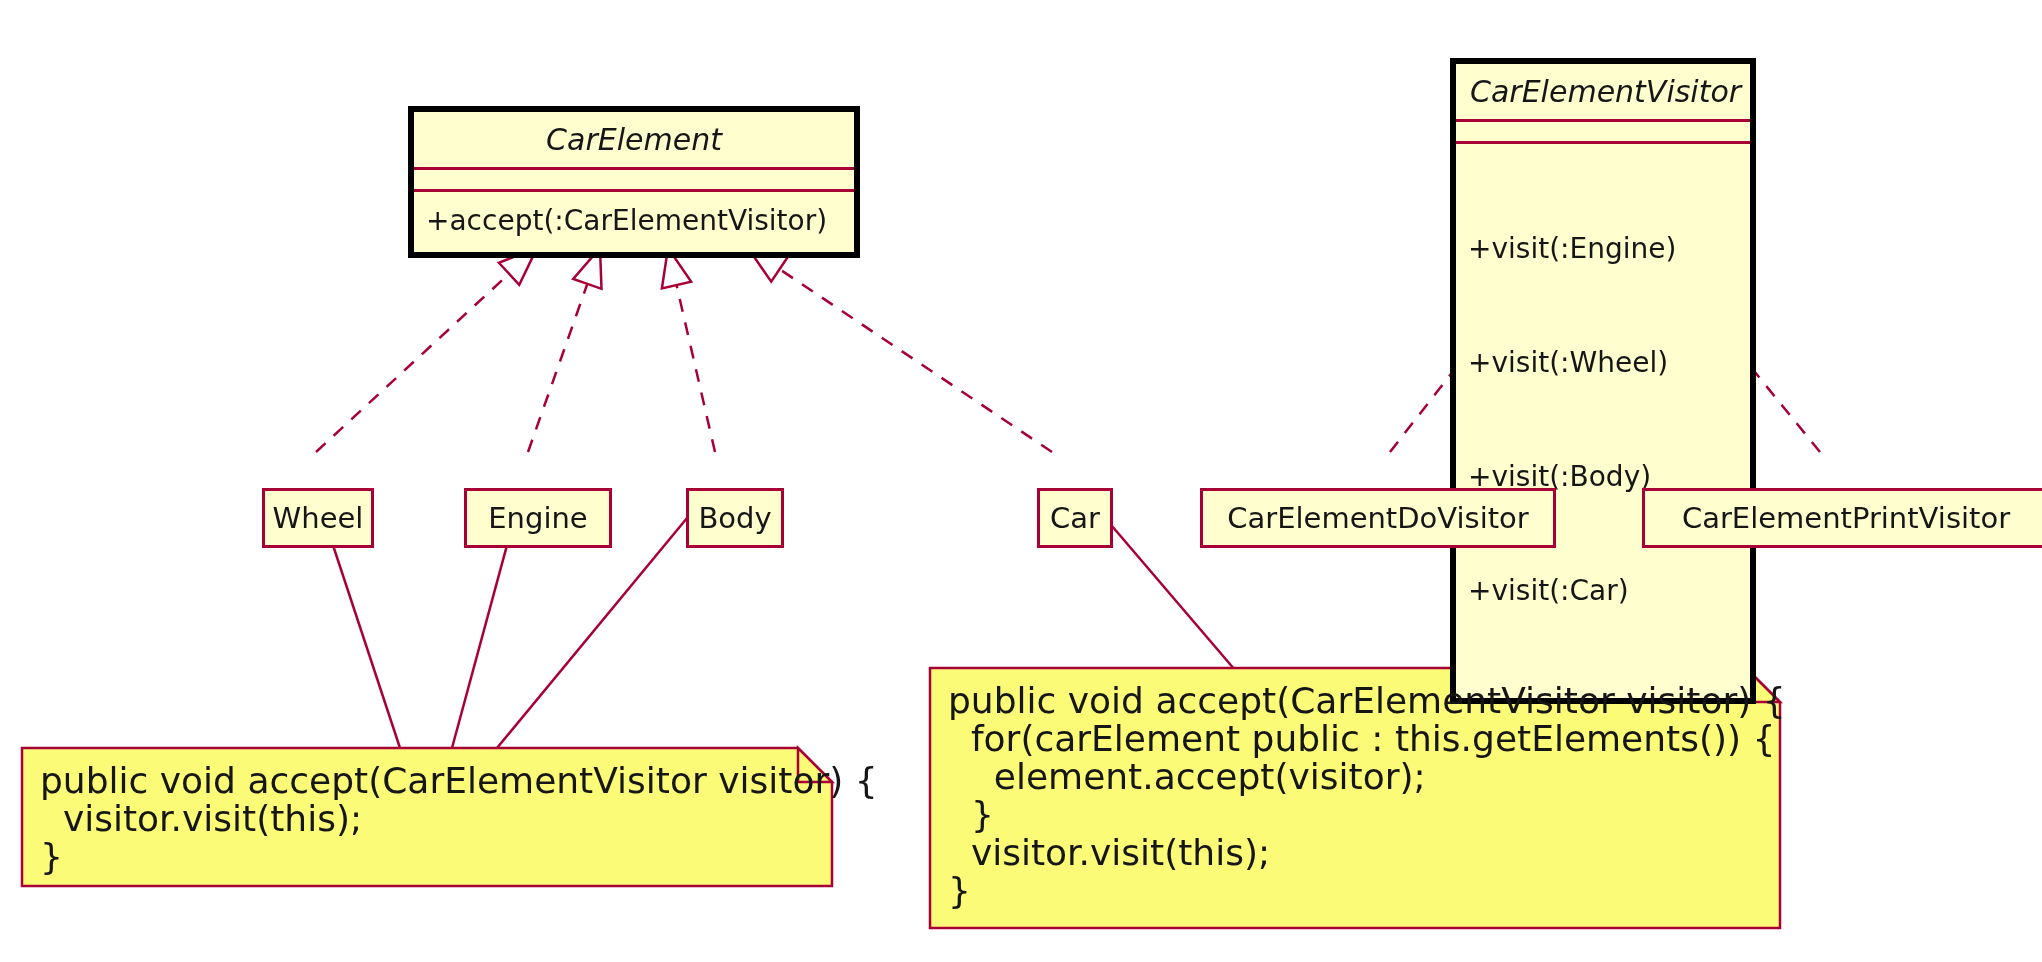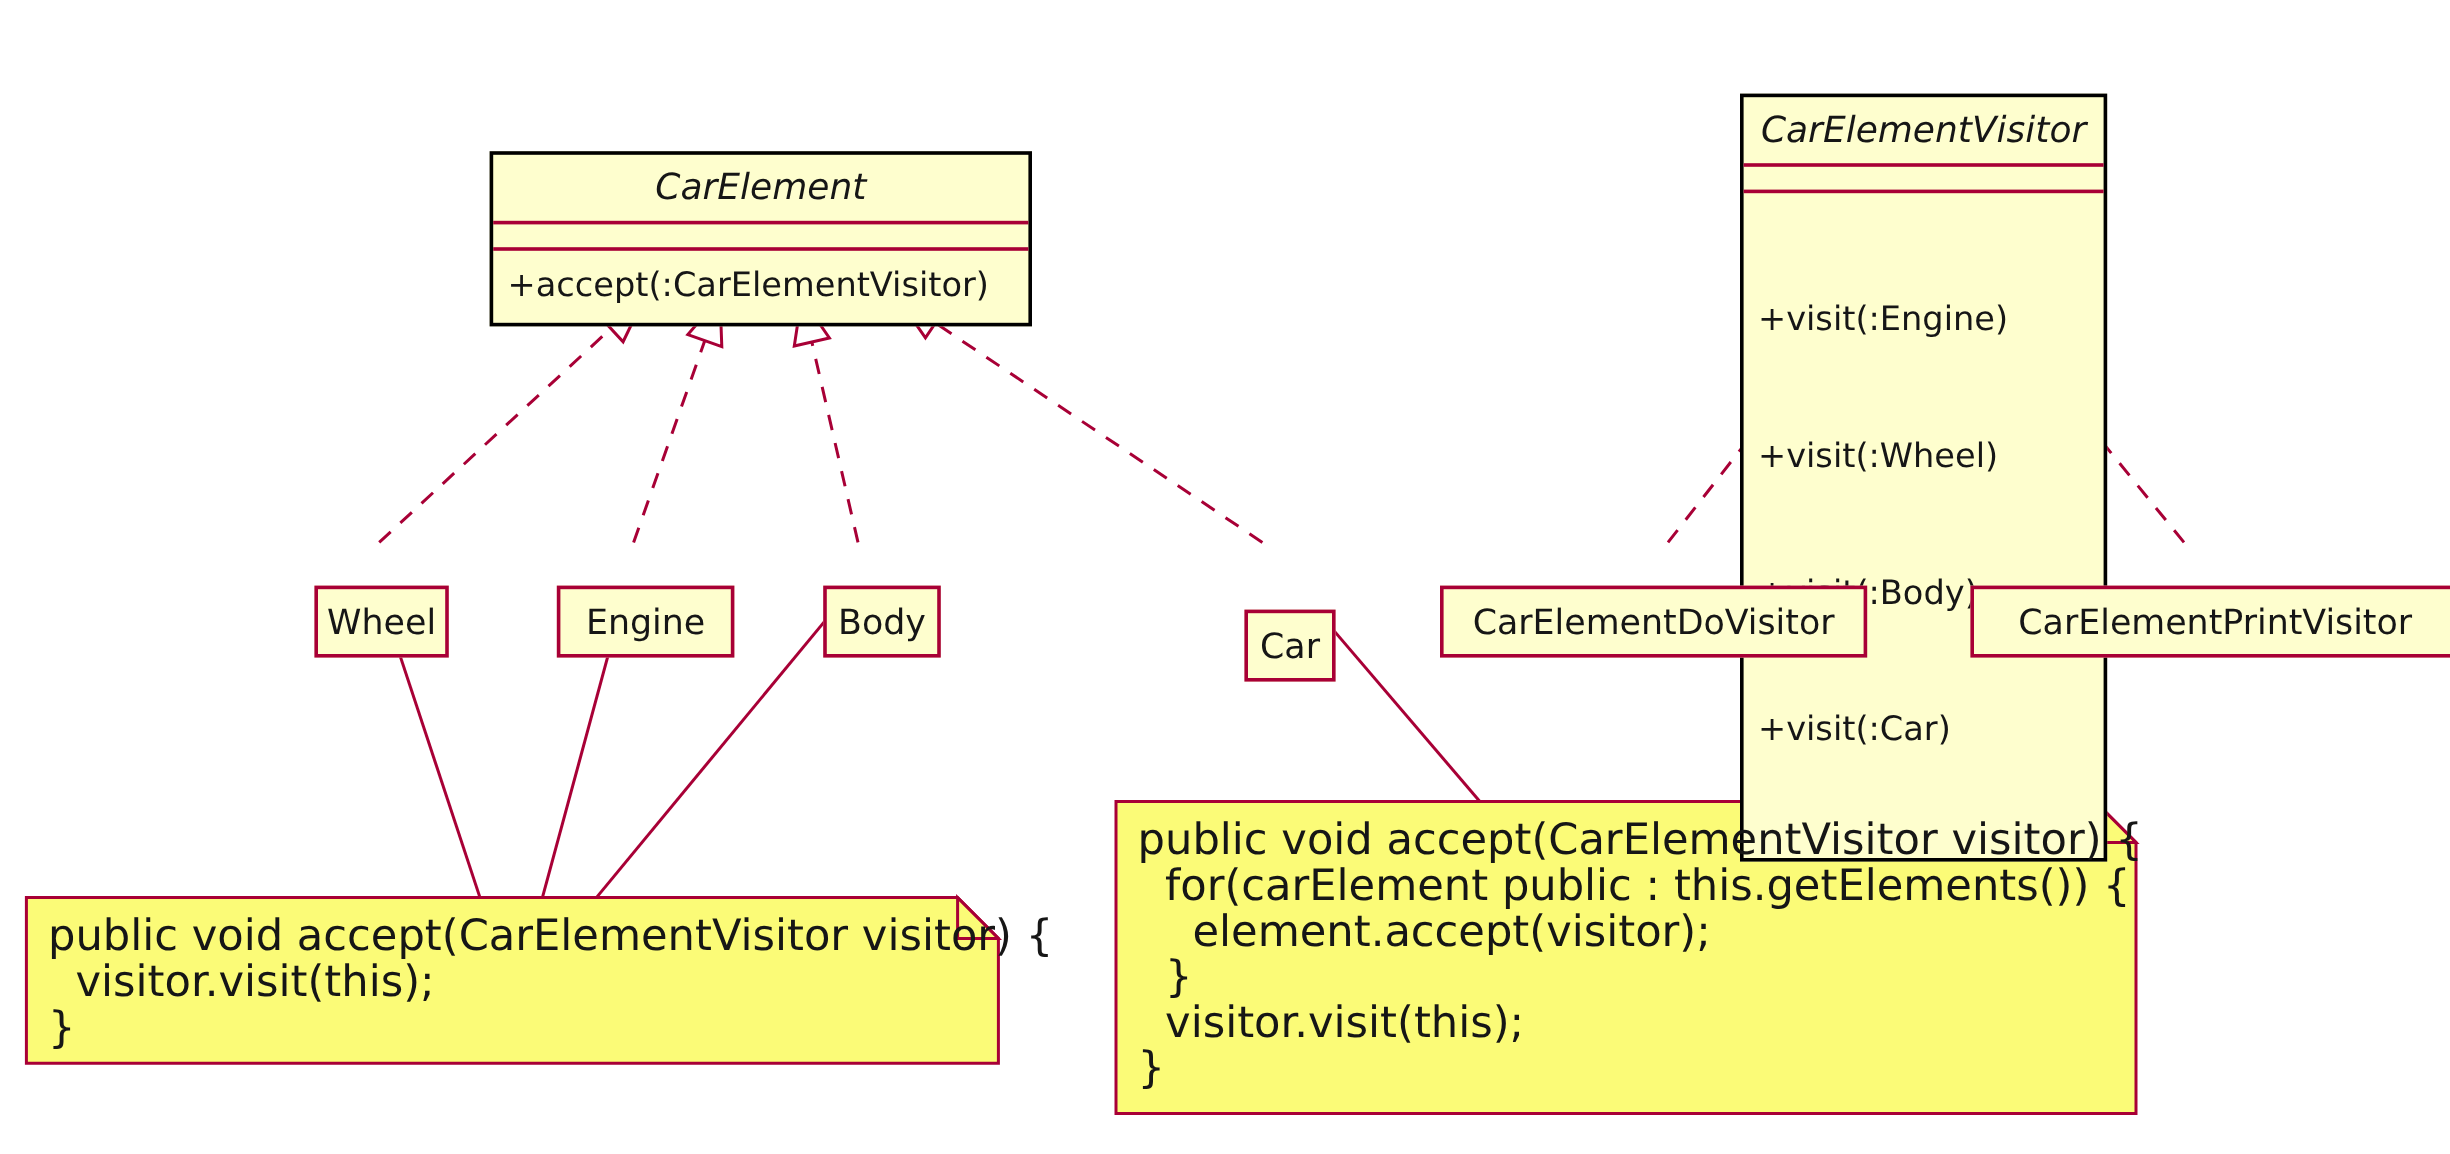--- a/index.html
+++ b/index.html
@@ -30,24 +30,23 @@
   }
   .note-shape {
     fill: #FBFB77;
     stroke: #A80036;
     stroke-width: 2.5;
     stroke-linejoin: miter;
   }
   .cls {
     position: absolute;
     background: #FEFECE;
-    border: 3px solid #000000;
+    border: 6px solid #000000;
     box-sizing: border-box;
     z-index: 2;
-    margin-top: 20px;
   }
   .cls .title {
     font-style: italic;
     text-align: center;
     font-size: 30px;
     line-height: 34px;
     padding: 11px 14px 10px 14px;
     border-bottom: 3px solid #A80036;
   }
   .cls .empty-compartment {
@@ -135,21 +134,21 @@
     </div>
 
   <div class="cls-simple" style="left:464px; top:452px; width:148px;">
       <span>Engine</span>
     </div>
 
   <div class="cls-simple" style="left:686px; top:452px; width:98px;">
       <span>Body</span>
     </div>
 
-  <div class="cls-simple" style="left:1037px; top:472px; width:76px;">
+  <div class="cls-simple" style="left:1037px; top:452px; width:76px;">
       <span>Car</span>
     </div>
 
   <div class="cls-simple" style="left:1200px; top:452px; width:356px;">
       <span>CarElementDoVisitor</span>
     </div>
 
   <div class="cls-simple" style="left:1642px; top:452px; width:408px;">
       <span>CarElementPrintVisitor</span>
     </div>

